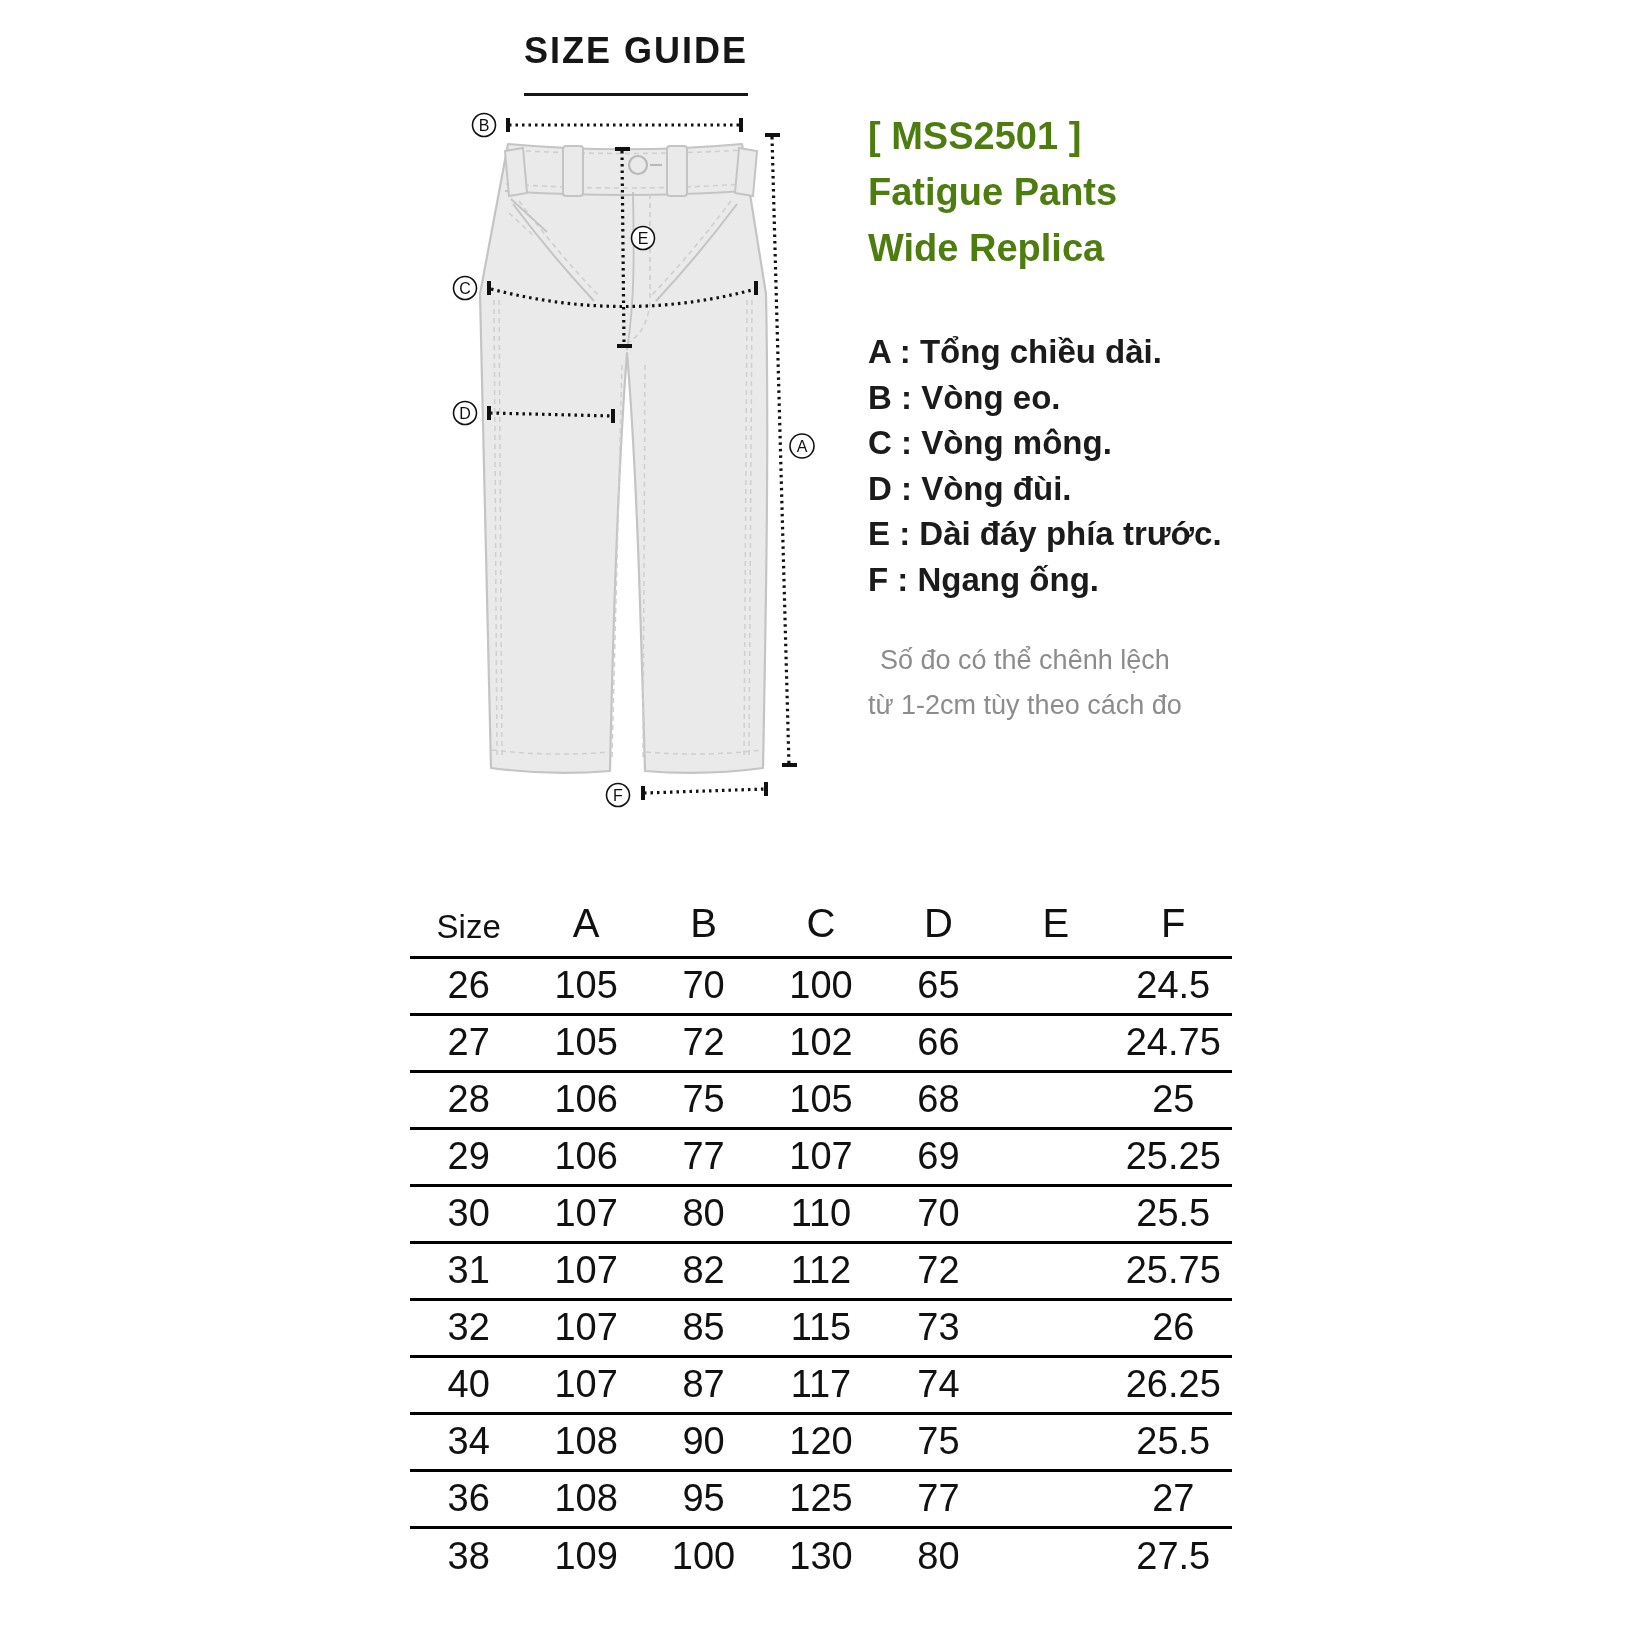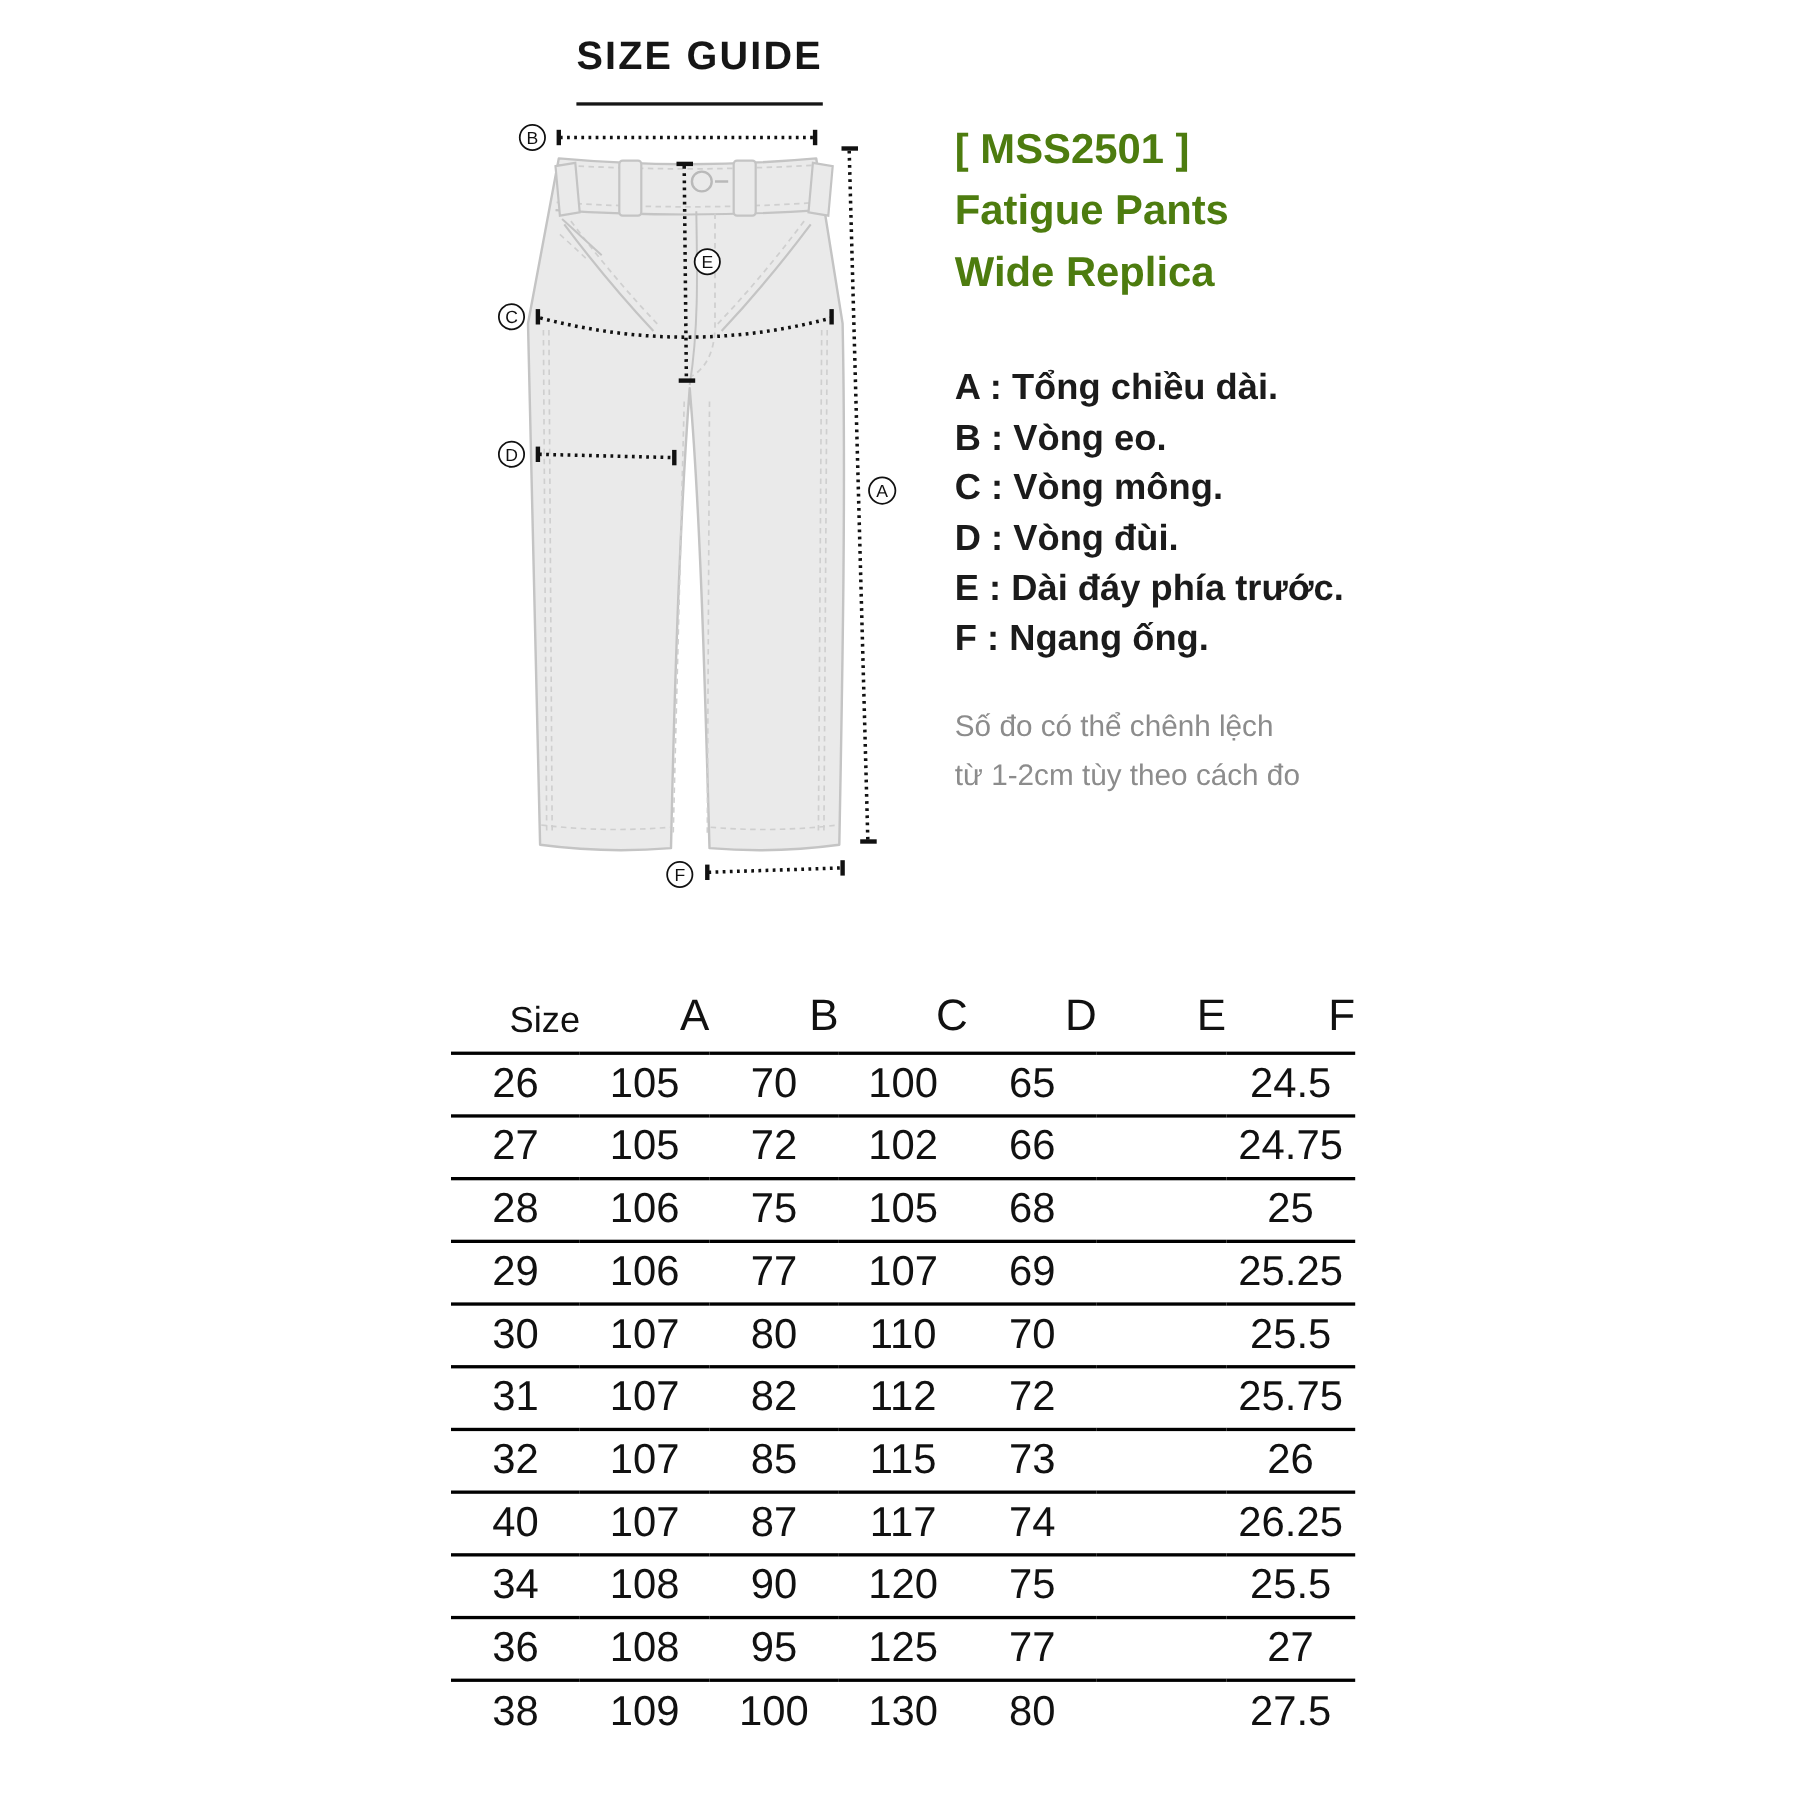--- a/index.html
+++ b/index.html
@@ -13,31 +13,31 @@
     display:inline-block;font-size:36px;font-weight:700;letter-spacing:2px;color:#161616;
     border-bottom:3px solid #161616;padding-bottom:21px;
   }
   
   .diagram{position:absolute;left:430px;top:85px;width:400px;height:745px;}
   
   .product{position:absolute;left:868px;top:108px;font-size:38px;font-weight:700;line-height:56px;color:#4d7c0f;}
   
   .legend{position:absolute;left:868px;top:329px;font-size:33px;font-weight:700;line-height:45.5px;color:#1b1b1b;}
   
-  .note{position:absolute;left:868px;top:638px;font-size:27px;line-height:45px;color:#8c8c8c;}
+  .note{position:absolute;left:868px;top:638px;font-size:27px;line-height:45px;color:#8c8c8c;text-align:center;}
   
   table.size-table{
     position:absolute;left:410px;top:880px;width:822px;
     border-collapse:collapse;table-layout:fixed;
   }
   table.size-table th,table.size-table td{
     text-align:center;padding:0;font-weight:400;color:#111;
   }
   table.size-table thead tr{height:77px;}
-  table.size-table thead th{vertical-align:bottom;padding-bottom:10px;font-size:40px;text-align:right;}
+  table.size-table thead th{vertical-align:bottom;padding-bottom:10px;font-size:40px;}
   table.size-table thead th.size-col{font-size:33px;}
   table.size-table thead tr{border-bottom:3px solid #000;}
   table.size-table tbody tr{height:57px;border-bottom:3px solid #000;}
   table.size-table tbody tr:last-child{border-bottom:none;}
   table.size-table tbody td{font-size:38px;vertical-align:middle;}
 </style>
 </head>
 <body>
 
 <div class="canvas">

